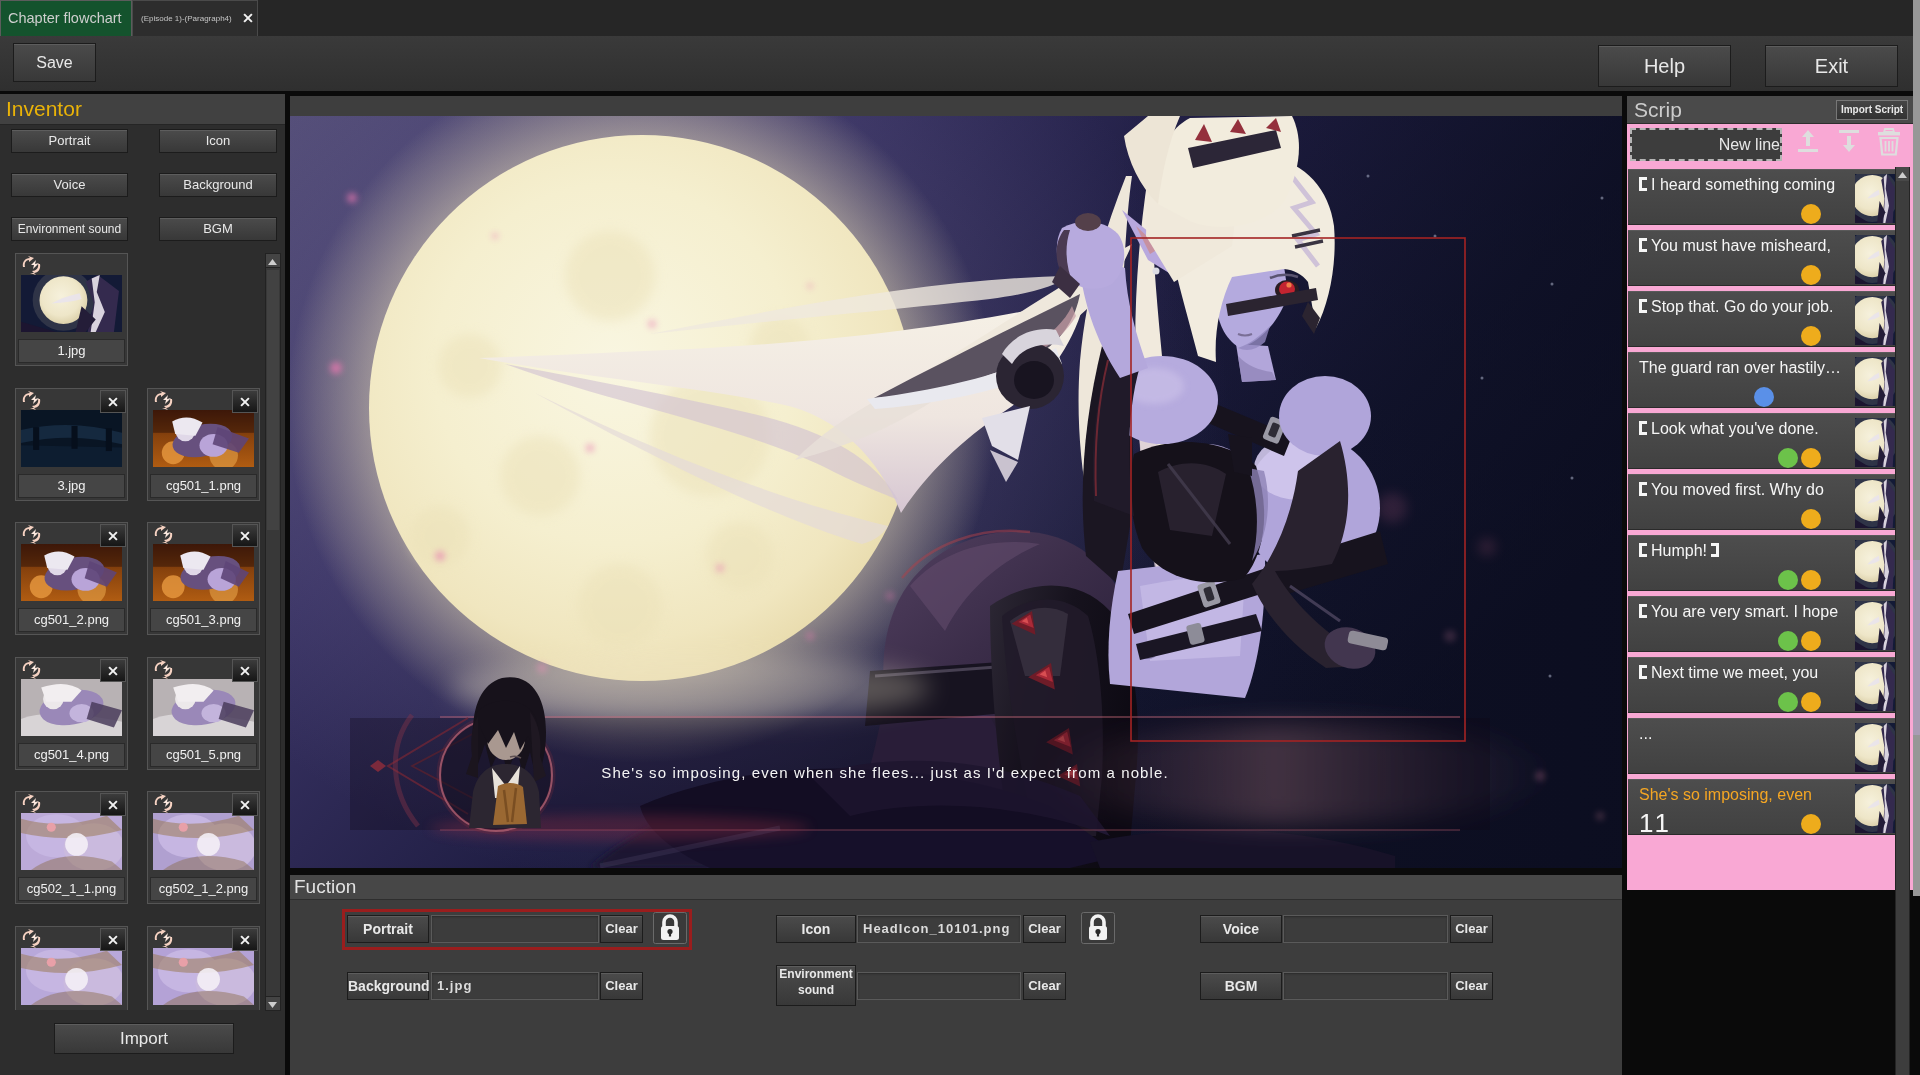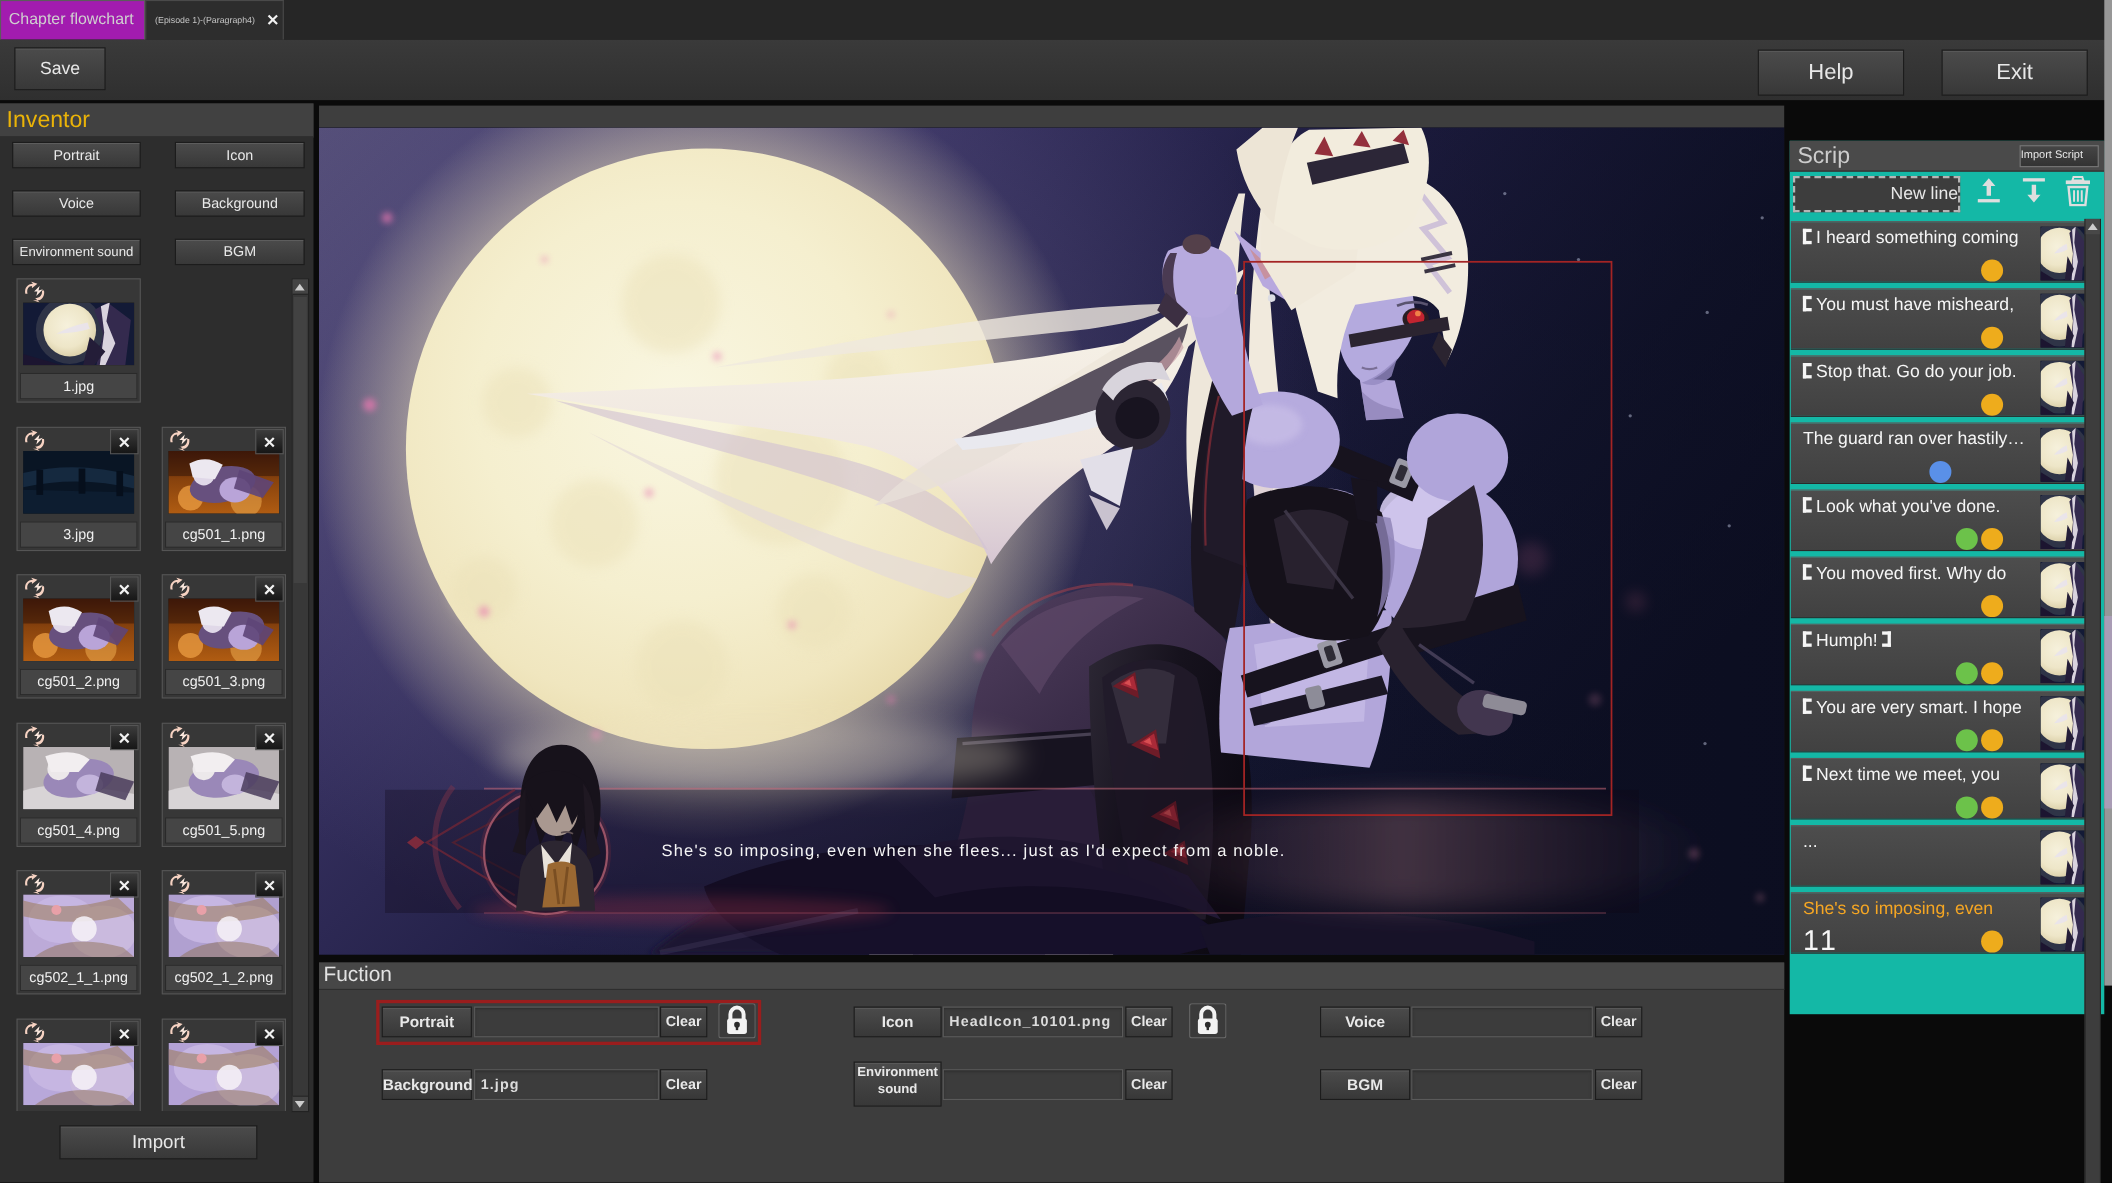--- a/index.html
+++ b/index.html
@@ -3,25 +3,25 @@
 <meta charset="utf-8">
 <style>
 * { margin:0; padding:0; box-sizing:border-box; }
 html,body { width:1920px; height:1075px; background:#000; overflow:hidden;
   font-family:"Liberation Sans", sans-serif; }
 #app { position:absolute; left:0; top:0; width:1920px; height:1075px; background:#0a0a0a; }
 .abs { position:absolute; }
 .btn { background:linear-gradient(#4b4b4b,#383838); border:1px solid #1c1c1c;
   box-shadow:inset 0 1px 0 #5d5d5d; color:#e8e8e8; text-align:center; }
 .ibtn { background:linear-gradient(#454545,#333); border:1px solid #777;
-  color:#e8e8e8; text-align:left; }
+  color:#e8e8e8; text-align:center;font-weight:bold; }
 .inp { background:#3c3c3c; border:1px solid #5a5a5a; box-shadow:inset 0 1px 2px #2a2a2a; }
 
 #tabbar { left:0; top:0; width:1920px; height:36px; background:#262626; }
-#tab1 { left:0; top:0; width:132px; height:36px; background:#a21caf;
+#tab1 { left:0; top:0; width:132px; height:36px; background:#14532d;
   border:1px solid #5c5c5c; border-bottom:none; color:#cfcfcf; font-size:14.5px;
   line-height:34px; padding-left:7px; }
 #tab2 { left:132px; top:0; width:126px; height:36px; background:#2d2d2d;
   border:1px solid #4a4a4a; border-bottom:none; color:#c5c5c5; font-size:8px;
   line-height:36px; padding-left:8px; }
 #tab2x { left:239px; top:9px; width:18px; height:18px; color:#f2f2f2; font-size:17px;
   line-height:18px; }
 #toolbar { left:0; top:36px; width:1920px; height:55px; background:linear-gradient(#3a3a3a,#2f2f2f); }
 #savebtn { left:13px; top:7px; width:83px; height:39px; font-size:16px; line-height:37px; }
 #helpbtn { left:1598px; top:9px; width:133px; height:42px; font-size:20px; line-height:40px; }
@@ -46,21 +46,21 @@
 #ctopbar { left:290px; top:96px; width:1332px; height:20px; background:#3e3e3e; }
 #scene { left:290px; top:116px; width:1332px; height:752px; background:#1c1c38; overflow:hidden; }
 #fpanel { left:290px; top:875px; width:1332px; height:200px; background:#3d3d3d; }
 #fhead { left:0; top:0; width:1332px; height:25px; background:#474747;
   border-bottom:1px solid #2e2e2e; color:#e2e2e2; font-size:19px; line-height:24px; padding-left:4px; }
 .fbtn { height:28px; font-size:14px; font-weight:bold; line-height:26px; }
 .fclear { height:28px; font-size:13px; font-weight:bold; line-height:26px; }
 .finp { height:28px; color:#dcdcdc; font-size:13px; font-weight:bold; letter-spacing:1px;
   line-height:26px; padding-left:5px; }
 
-#rpanel { left:1627px; top:96px; width:286px; height:794px; background:#14b8a6;margin-top:32px; }
+#rpanel { left:1627px; top:96px; width:286px; height:794px; background:#f9a8d4; }
 #rhead { left:0; top:0; width:286px; height:28px; background:#4a4a4a;
   border-bottom:1px solid #2e2e2e; color:#cccccc; font-size:21px; line-height:27px; padding-left:7px; }
 #impscript { left:209px; top:4px; width:72px; height:20px; font-size:10px; line-height:18px; }
 #newline { left:3px; top:32px; width:152px; height:33px; background:#3d3d3d;
   border:2px dashed #b5b5b5; color:#e8e8e8; font-size:16px; line-height:29px; text-align:right; }
 .sitem { position:absolute; left:1px; width:268px; height:56px;
   background:linear-gradient(#4d4d4d,#414141); border-top:1px solid #5a5a5a;
   border-bottom:1px solid #2a2a2a; }
 .stext { position:absolute; left:11px; top:6px; color:#f6f6f6; font-size:16px; white-space:nowrap; }
 .cjk { display:inline-block; width:8px; height:14px; border-left:3px solid #f6f6f6;

